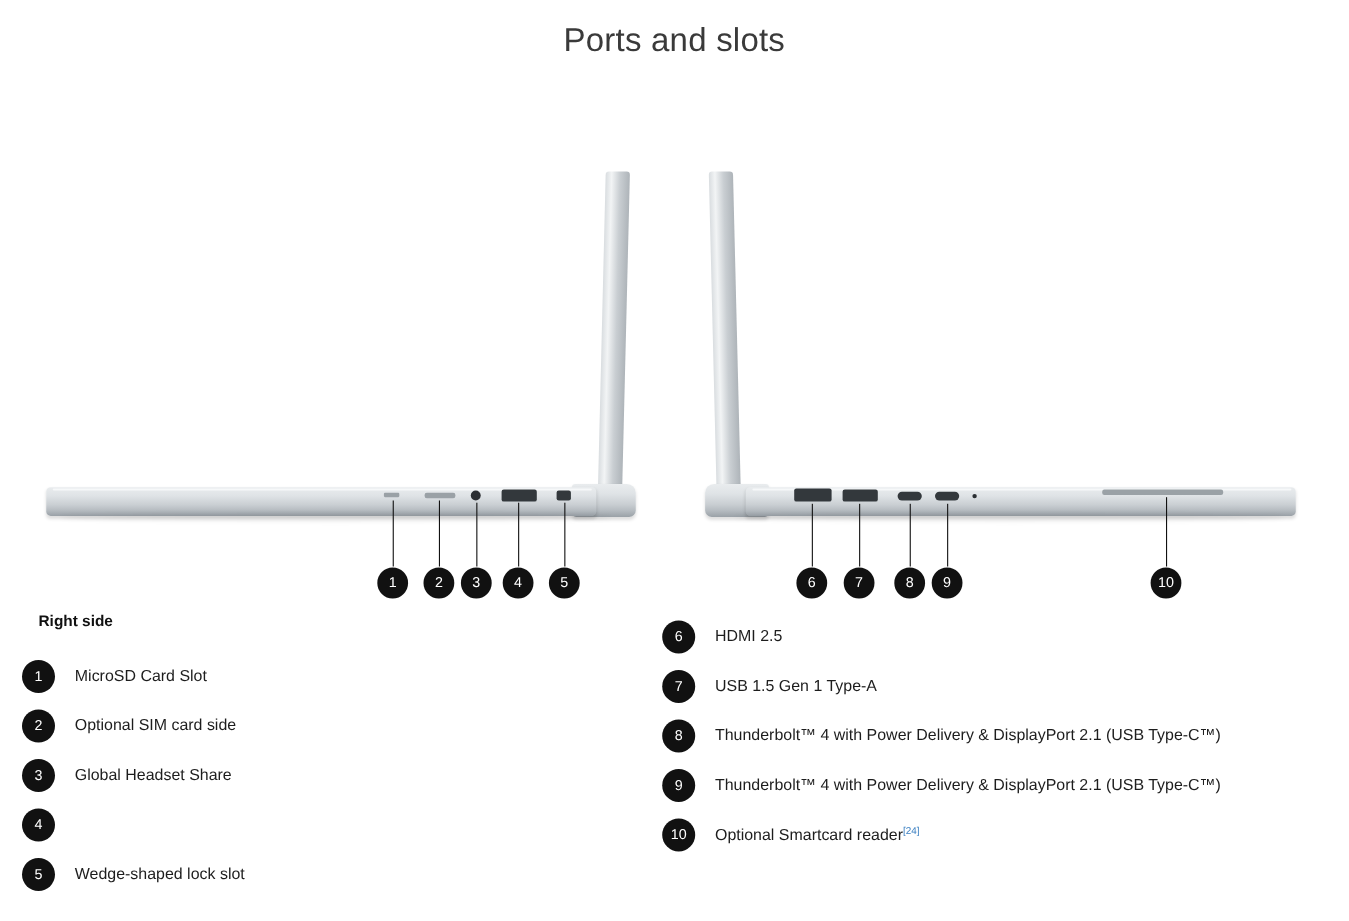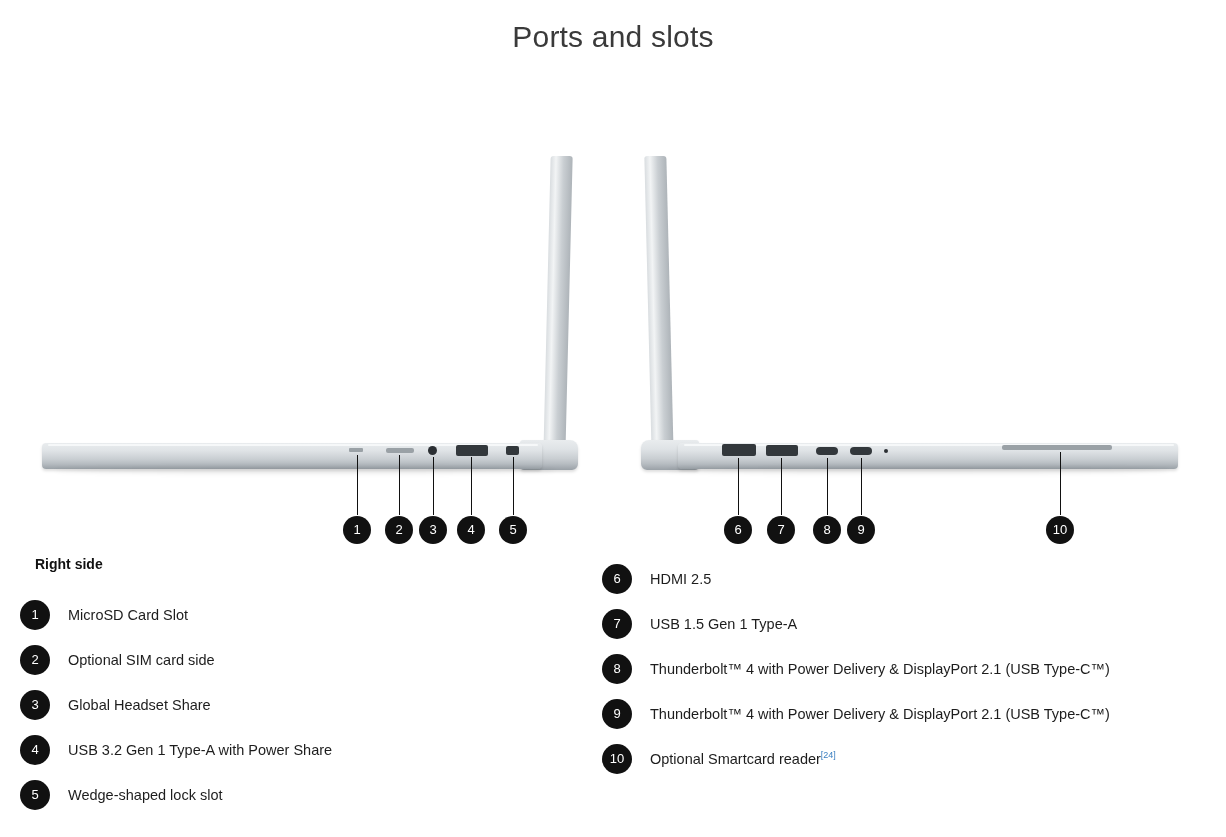--- a/index.html
+++ b/index.html
@@ -222,21 +222,20 @@
     <div class="legend-item">
       <div class="legend-bullet">2</div>
       <div class="legend-label">Optional SIM card side</div>
     </div>
     <div class="legend-item">
       <div class="legend-bullet">3</div>
       <div class="legend-label">Global Headset Share</div>
     </div>
     <div class="legend-item">
       <div class="legend-bullet">4</div>
-      <div class="legend-label">USB 3.2 Gen 1 Type-A with Power Share</div>
     </div>
     <div class="legend-item">
       <div class="legend-bullet">5</div>
       <div class="legend-label">Wedge-shaped lock slot</div>
     </div>
   </div>
 
   <div class="legend-col left-side">
 
     <div class="legend-item">

